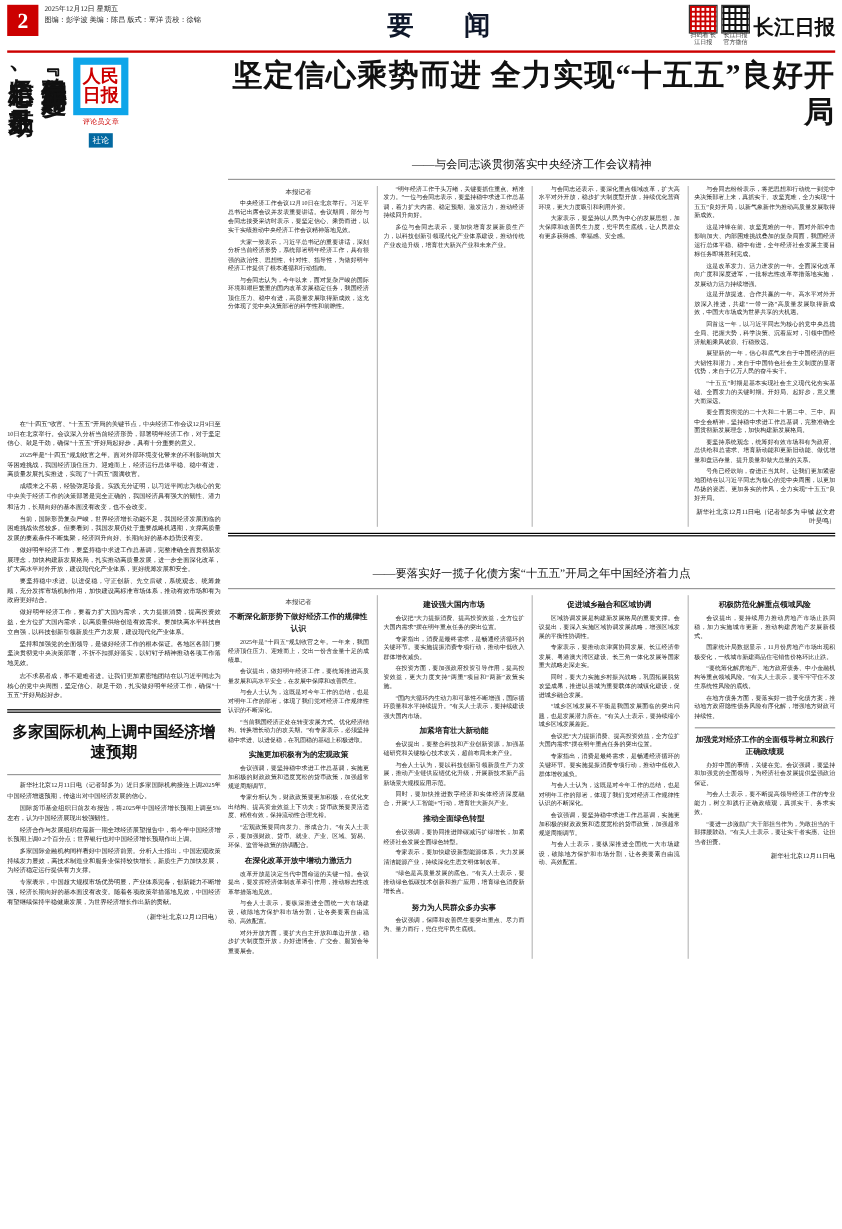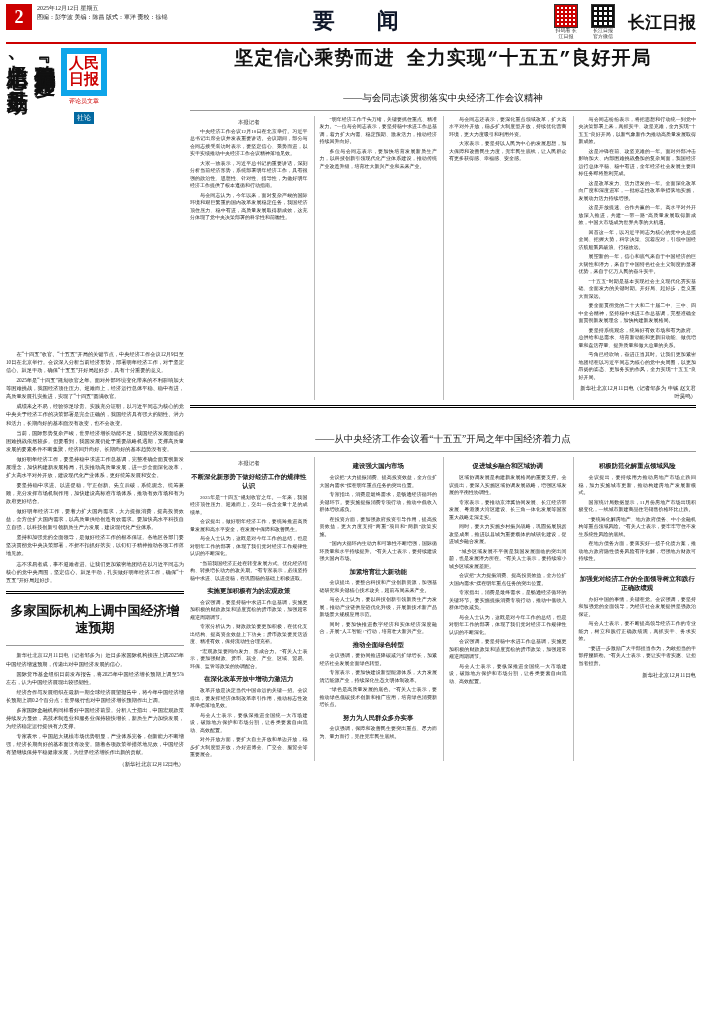--- a/index.html
+++ b/index.html
@@ -5,21 +5,21 @@
   html,body{margin:0;padding:0;background:#fff;}
   body{width:702px;height:1024px;overflow:hidden;font-family:"Liberation Serif",serif;color:#111;}
   .page{position:relative;width:702px;height:1024px;box-sizing:border-box;padding:0 6px;}
 
   
   .masthead{display:flex;align-items:flex-start;height:40px;border-bottom:2px solid #c00;padding-top:2px;}
   .pagenum{width:26px;height:26px;background:#c00;color:#fff;font-size:18px;font-weight:bold;display:flex;align-items:center;justify-content:center;margin-top:2px;}
   .meta{font-size:6px;line-height:1.45;margin-left:5px;padding-top:2px;color:#222;}
   .meta div{white-space:nowrap;}
   .headword{flex:1;text-align:center;font-size:22px;font-weight:bold;letter-spacing:10px;color:#0f172a;padding-top:4px;font-family:"DejaVu Serif",serif;}
-  .brandbox{display:flex;align-items:center;gap:13px;padding-top:2px;}
+  .brandbox{display:flex;align-items:center;gap:3px;padding-top:2px;}
   .qr{width:22px;height:22px;background:
       linear-gradient(90deg,#111 2px,transparent 0) 0 0/5px 5px,
       linear-gradient(#111 2px,transparent 0) 0 0/5px 5px,#fff;
       border:1px solid #333;}
   .qr.r{background:
       linear-gradient(90deg,#c00 2px,transparent 0) 0 0/4px 4px,
       linear-gradient(#c00 2px,transparent 0) 0 0/4px 4px,#fff;}
   .qrlabel{font-size:5px;text-align:center;color:#333;line-height:1.2;width:24px;}
   .brandname{font-size:17px;font-weight:bold;color:#111;letter-spacing:0px;font-family:"DejaVu Serif",serif;}
 
@@ -44,21 +44,21 @@
   .rule{border-top:1px solid #000;margin:5px 0;}
   .rule.thin{border-top:1px solid #999;}
   .rule.dbl{border-top:3px double #000;}
 
   .subhead{font-size:13px;font-weight:bold;text-align:center;line-height:1.3;margin:4px 0;font-family:"DejaVu Serif",serif;}
   .sig{font-size:5.4px;text-align:right;margin-top:3px;color:#222;}
   .byline{font-size:5.4px;text-align:center;color:#333;margin:2px 0;}
   .secthead{font-size:6.4px;font-weight:bold;text-align:center;margin:4px 0 3px;}
 
   
-  .bigtitle{font-size:19px;font-weight:bold;text-align:center;letter-spacing:1px;font-family:Liberation Mono, monospace;line-height:1.25;}
+  .bigtitle{font-size:25px;font-weight:bold;text-align:right;letter-spacing:1px;font-family:Liberation Serif, serif;line-height:1.25;}
   .bigsub{font-size:9.5px;text-align:center;margin-top:20px;color:#111;}
   .bigtitle2{font-size:18px;font-weight:bold;text-align:center;letter-spacing:1px;font-family:"DejaVu Serif",serif;margin-top:4px;}
 
   .fourcol{display:flex;gap:6px;}
   .fourcol > div{flex:1;}
   .colsep{border-left:1px solid #bbb;padding-left:5px;}
   .endsig{font-size:5.4px;text-align:right;margin-top:4px;}
 </style>
 </head>
 <body>
@@ -157,21 +157,21 @@
           <p>“十五五”时期是基本实现社会主义现代化夯实基础、全面发力的关键时期。开好局、起好步，意义重大而深远。</p>
           <p>要全面贯彻党的二十大和二十届二中、三中、四中全会精神，坚持稳中求进工作总基调，完整准确全面贯彻新发展理念，加快构建新发展格局。</p>
           <p>要坚持系统观念，统筹好有效市场和有为政府、总供给和总需求、培育新动能和更新旧动能、做优增量和盘活存量、提升质量和做大总量的关系。</p>
           <p>号角已经吹响，奋进正当其时。让我们更加紧密地团结在以习近平同志为核心的党中央周围，以更加昂扬的姿态、更加务实的作风，全力实现“十五五”良好开局。</p>
           <div class="sig">新华社北京12月11日电（记者邹多为 申铖 赵文君 叶昊鸣）</div>
         </div>
       </div>
 
       <div class="rule dbl"></div>
 
-      <div class="bigsub">——从中央经济工作会议看“十五五”开局之年中国经济着力点</div>
+      <div class="bigsub">——要落实好一揽子化债方案“十五五”开局之年中国经济着力点</div>
       <div class="rule thin"></div>
 
       <div class="fourcol">
 
         <div class="mini">
           <div class="byline">本报记者</div>
           <div class="secthead">不断深化新形势下做好经济工作的规律性认识</div>
           <p>2025年是“十四五”规划收官之年。一年来，我国经济顶住压力、迎难而上，交出一份含金量十足的成绩单。</p>
           <p>会议提出，做好明年经济工作，要统筹推进高质量发展和高水平安全，在发展中保障和改善民生。</p>
           <p>与会人士认为，这既是对今年工作的总结，也是对明年工作的部署，体现了我们党对经济工作规律性认识的不断深化。</p>

